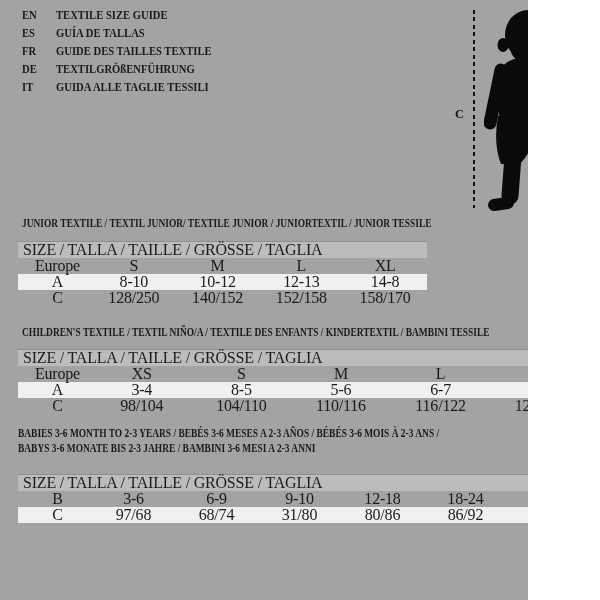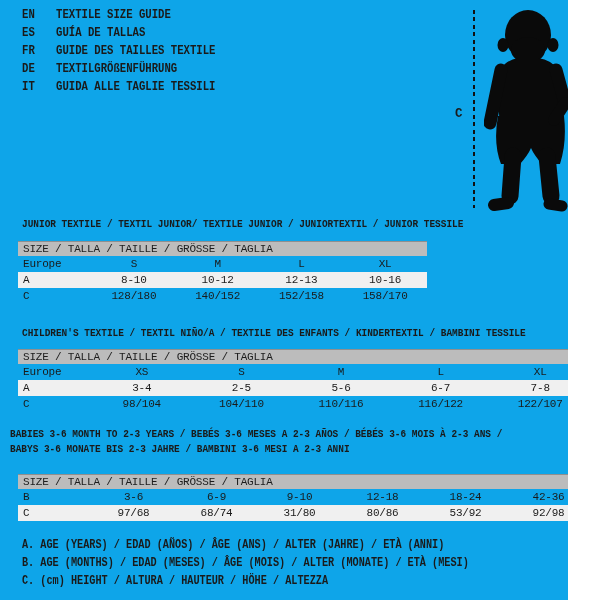--- a/index.html
+++ b/index.html
@@ -1,18 +1,18 @@
 <!DOCTYPE html>
 <html><head>
 <meta charset="utf-8">
 <style>
   html,body{margin:0;padding:0;background:#ffffff;}
   .canvas{
-    position:relative;width:568px;height:600px;background:#0ea5e9;
-    font-family:Liberation Mono, monospace;color:#1a1a1a;overflow:hidden;
+    position:relative;width:528px;height:600px;background:#a3a3a3;
+    font-family:Liberation Serif, serif;color:#1a1a1a;overflow:hidden;
   }
   .abs{position:absolute;}
 
   
   .lang-block{left:22px;top:8px;}
   .lang-row{display:flex;height:18px;font-weight:bold;font-size:12.5px;
     white-space:nowrap;transform:scaleX(.85);transform-origin:0 0;}
   .lang-code{width:40px;flex:0 0 40px;}
 
   
@@ -20,23 +20,23 @@
     background:repeating-linear-gradient(to bottom,#111 0 4px,transparent 4px 7.5px);}
   .measure-label{left:455px;top:107px;font-weight:bold;font-size:12.5px;}
   .baby-svg{left:484px;top:8px;}
 
   
   .sec-title{font-weight:bold;font-size:11.5px;line-height:15px;
     white-space:nowrap;transform:scaleX(.82);transform-origin:0 0;}
 
   
   table.sizes{border-collapse:collapse;table-layout:fixed;
-    font-size:11px;letter-spacing:-.2px;}
+    font-size:16px;letter-spacing:-.2px;}
   table.sizes td{height:16px;padding:0;text-align:center;vertical-align:middle;line-height:1;}
-  table.sizes td.lbl{text-align:left;padding-left:5px;margin-top:16px;}
+  table.sizes td.lbl{text-align:center;padding-left:5px;margin-top:16px;}
   table.sizes tr.hdr td{background:#bcbcbc;border-top:1px solid #8f8f8f;height:14px;
     text-align:left;padding-left:5px;color:#1c1c1c;}
   table.sizes tr.alt td{background:#f0f0f0;}
 
   
   .footnotes{left:22px;top:537px;}
   .footnote{font-weight:bold;font-size:12px;line-height:17.8px;white-space:nowrap;
     transform:scaleX(.85);transform-origin:0 0;}
 </style>
 </head>
@@ -103,25 +103,25 @@
         <td>S</td>
         <td>M</td>
         <td>L</td>
         <td>XL</td>
       </tr>
       <tr class="alt">
         <td class="lbl">A</td>
         <td>8-10</td>
         <td>10-12</td>
         <td>12-13</td>
-        <td>10-16</td>
+        <td>14-8</td>
       </tr>
       <tr>
         <td class="lbl">C</td>
-        <td>128/180</td>
+        <td>128/250</td>
         <td>140/152</td>
         <td>152/158</td>
         <td>158/170</td>
       </tr>
     </tbody>
   </table>
 
   <div class="abs sec-title" style="left:22px;top:325px;">CHILDREN'S TEXTILE / TEXTIL NIÑO/A / TEXTILE DES ENFANTS / KINDERTEXTIL / BAMBINI TESSILE</div>
   <table class="sizes abs" style="left:18px;top:349px;width:572px;">
     <colgroup>
@@ -140,37 +140,37 @@
         <td class="lbl">Europe</td>
         <td>XS</td>
         <td>S</td>
         <td>M</td>
         <td>L</td>
         <td>XL</td>
       </tr>
       <tr class="alt">
         <td class="lbl">A</td>
         <td>3-4</td>
-        <td>2-5</td>
+        <td>8-5</td>
         <td>5-6</td>
         <td>6-7</td>
         <td>7-8</td>
       </tr>
       <tr>
         <td class="lbl">C</td>
         <td>98/104</td>
         <td>104/110</td>
         <td>110/116</td>
         <td>116/122</td>
         <td>122/107</td>
       </tr>
     </tbody>
   </table>
 
-  <div class="abs" style="left:10px;top:426px;">
+  <div class="abs" style="left:18px;top:426px;">
     <div class="sec-title">BABIES 3-6 MONTH TO 2-3 YEARS / BEBÉS 3-6 MESES A 2-3 AÑOS / BÉBÉS 3-6 MOIS À 2-3 ANS /</div>
     <div class="sec-title">BABYS 3-6 MONATE BIS 2-3 JAHRE / BAMBINI 3-6 MESI A 2-3 ANNI</div>
   </div>
   <table class="sizes abs" style="left:18px;top:474px;width:572px;">
     <colgroup>
         <col style="width:74px">
         <col>
         <col>
         <col>
         <col>
@@ -189,25 +189,20 @@
         <td>12-18</td>
         <td>18-24</td>
         <td>42-36</td>
       </tr>
       <tr class="alt">
         <td class="lbl">C</td>
         <td>97/68</td>
         <td>68/74</td>
         <td>31/80</td>
         <td>80/86</td>
-        <td>53/92</td>
+        <td>86/92</td>
         <td>92/98</td>
       </tr>
     </tbody>
   </table>
 
-  <div class="abs footnotes">
-    <div class="footnote">A. AGE (YEARS) / EDAD (AÑOS) / ÂGE (ANS) / ALTER (JAHRE) / ETÀ (ANNI)</div>
-    <div class="footnote">B. AGE (MONTHS) / EDAD (MESES) / ÂGE (MOIS) / ALTER (MONATE) / ETÀ (MESI)</div>
-    <div class="footnote">C. (cm) HEIGHT / ALTURA / HAUTEUR / HÖHE / ALTEZZA</div>
-  </div>
 
 </div>
 
 </body></html>

